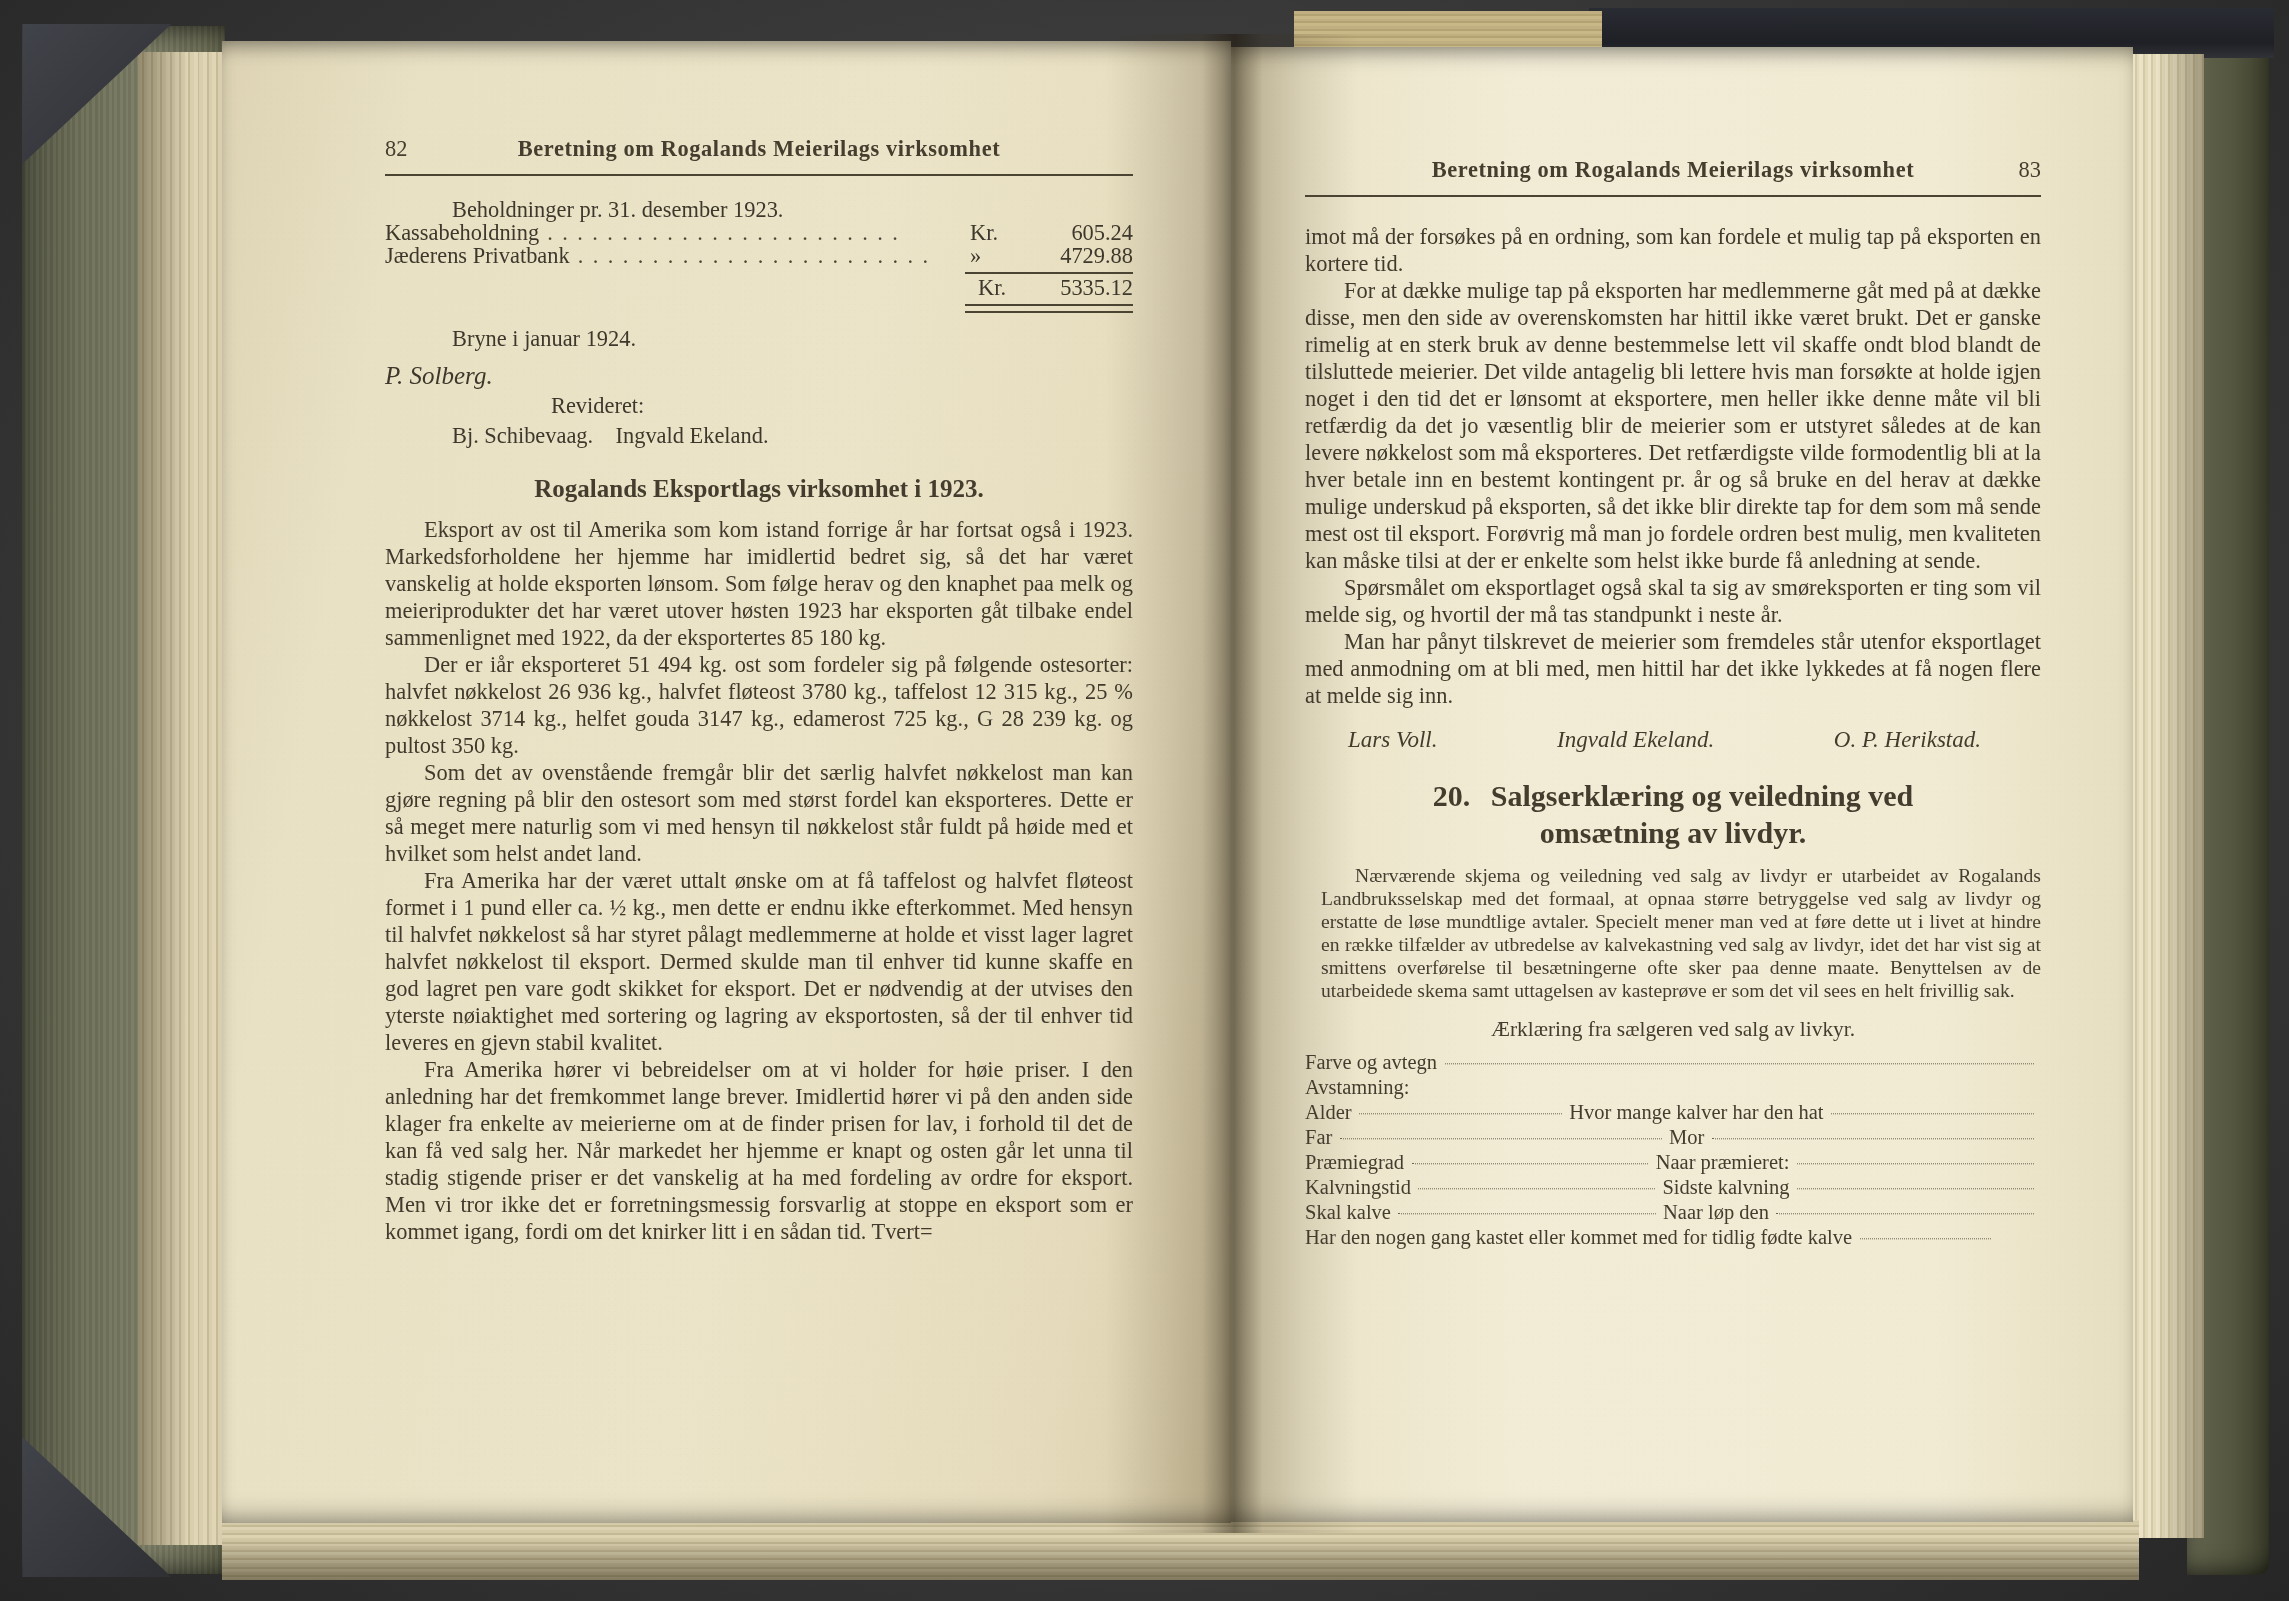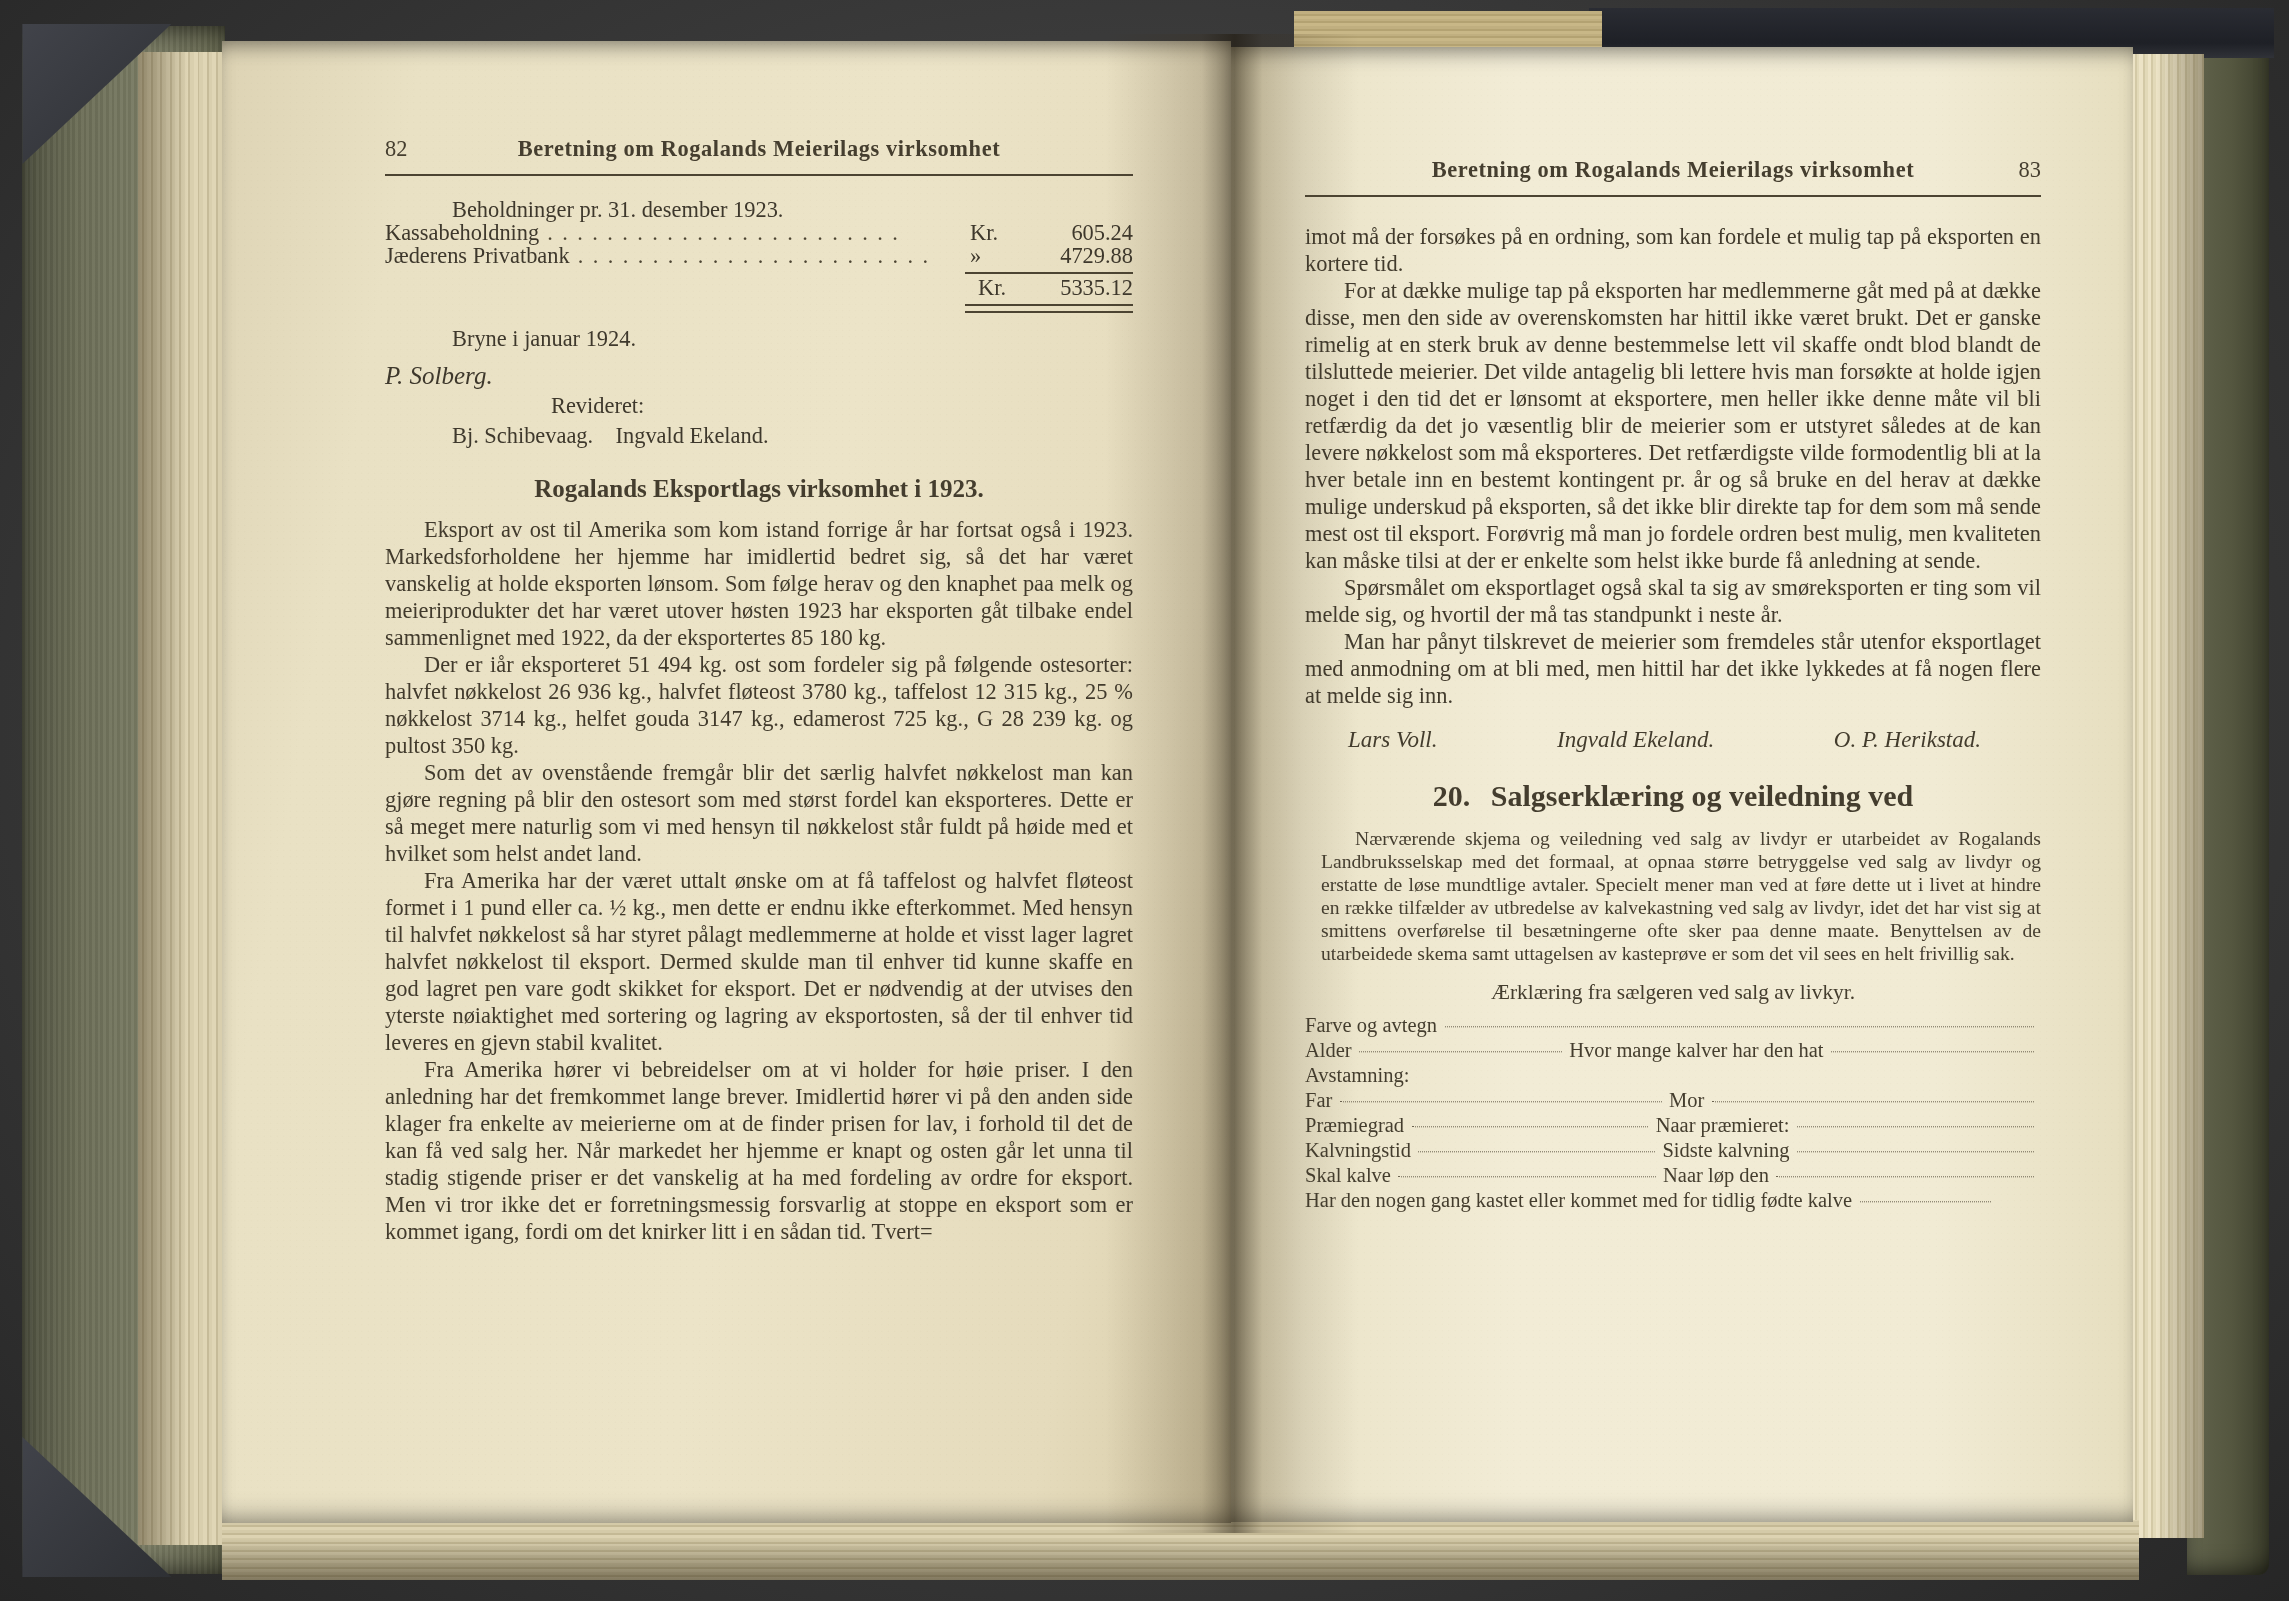--- a/index.html
+++ b/index.html
@@ -210,39 +210,40 @@
     <div class="signatories">
       <span>Lars Voll.</span>
       <span>Ingvald Ekeland.</span>
       <span>O. P. Herikstad.</span>
     </div>
 
     <div class="h20">
       <div class="h20-l1">
         <span class="h20-num">20.</span><span>Salgserklæring og veiledning ved</span>
       </div>
+      <div class="h20-l2">omsætning av livdyr.</div>
     </div>
 
     <p class="intro">Nærværende skjema og veiledning ved salg av livdyr er utarbeidet av Rogalands Landbruksselskap med det formaal, at opnaa større betryggelse ved salg av livdyr og erstatte de løse mundtlige avtaler. Specielt mener man ved at føre dette ut i livet at hindre en række tilfælder av utbredelse av kalvekastning ved salg av livdyr, idet det har vist sig at smittens overførelse til besætningerne ofte sker paa denne maate. Benyttelsen av de utarbeidede skema samt uttagelsen av kasteprøve er som det vil sees en helt frivillig sak.</p>
 
     <div class="form-title">Ærklæring fra sælgeren ved salg av livkyr.</div>
 
     <div class="form">
       <div class="f-row">
         <span>Farve og avtegn</span>
         <span class="lead"></span>
       </div>
       <div class="f-row">
+        <span>Avstamning:</span>
+      </div>
+      <div class="f-row">
         <span>Alder</span>
         <span class="lead"></span>
         <span>Hvor mange kalver har den hat</span>
         <span class="lead"></span>
-      </div>
-      <div class="f-row">
-        <span>Avstamning:</span>
       </div>
       <div class="f-row">
         <span>Far</span>
         <span class="lead"></span>
         <span>Mor</span>
         <span class="lead"></span>
       </div>
       <div class="f-row">
         <span>Præmiegrad</span>
         <span class="lead"></span>

